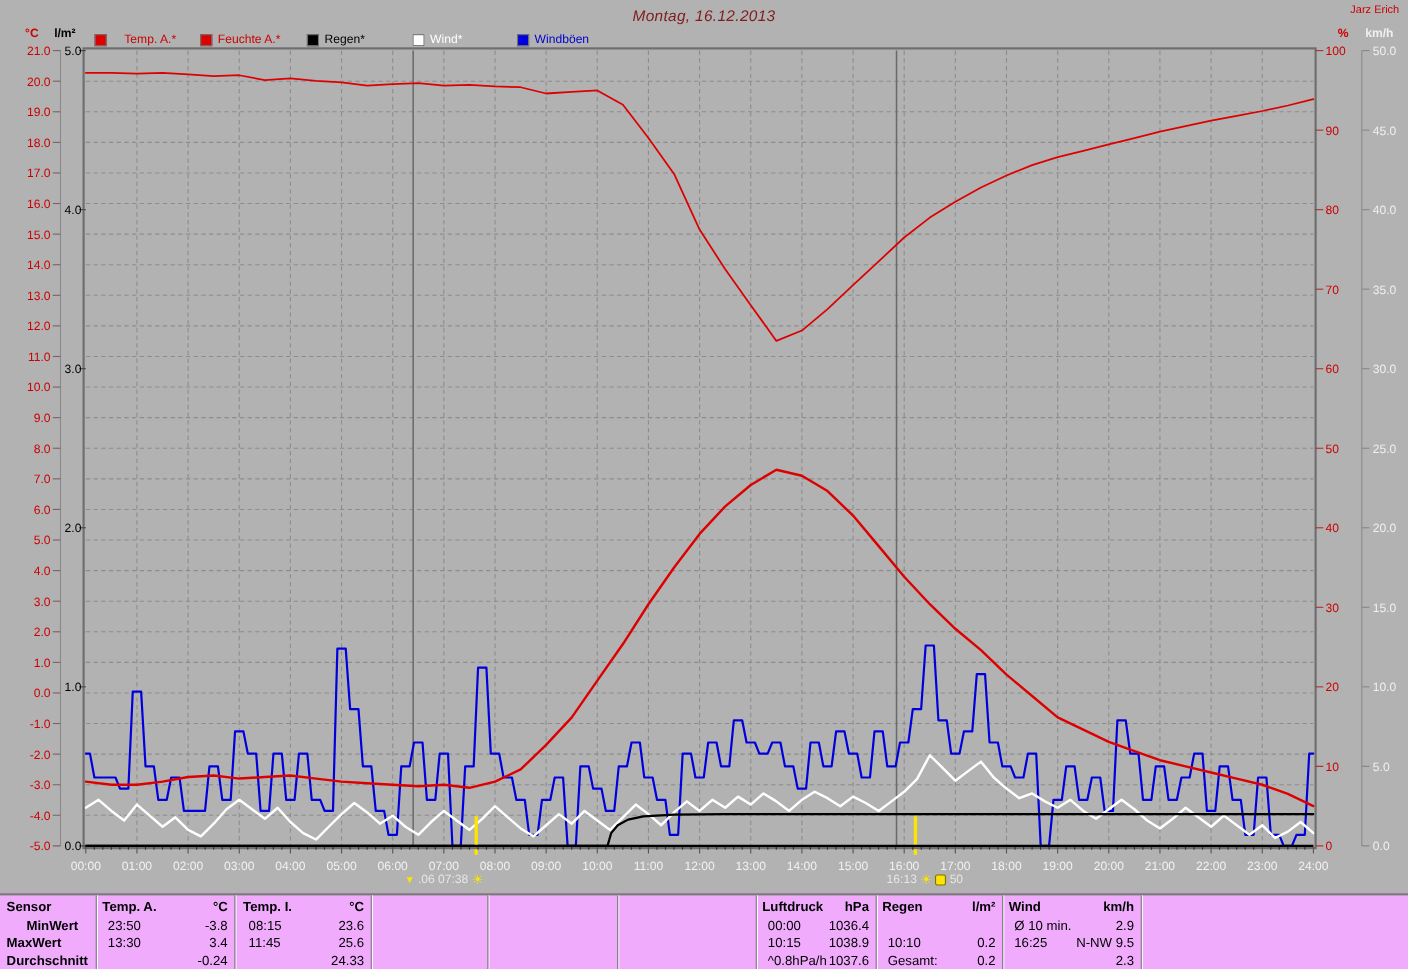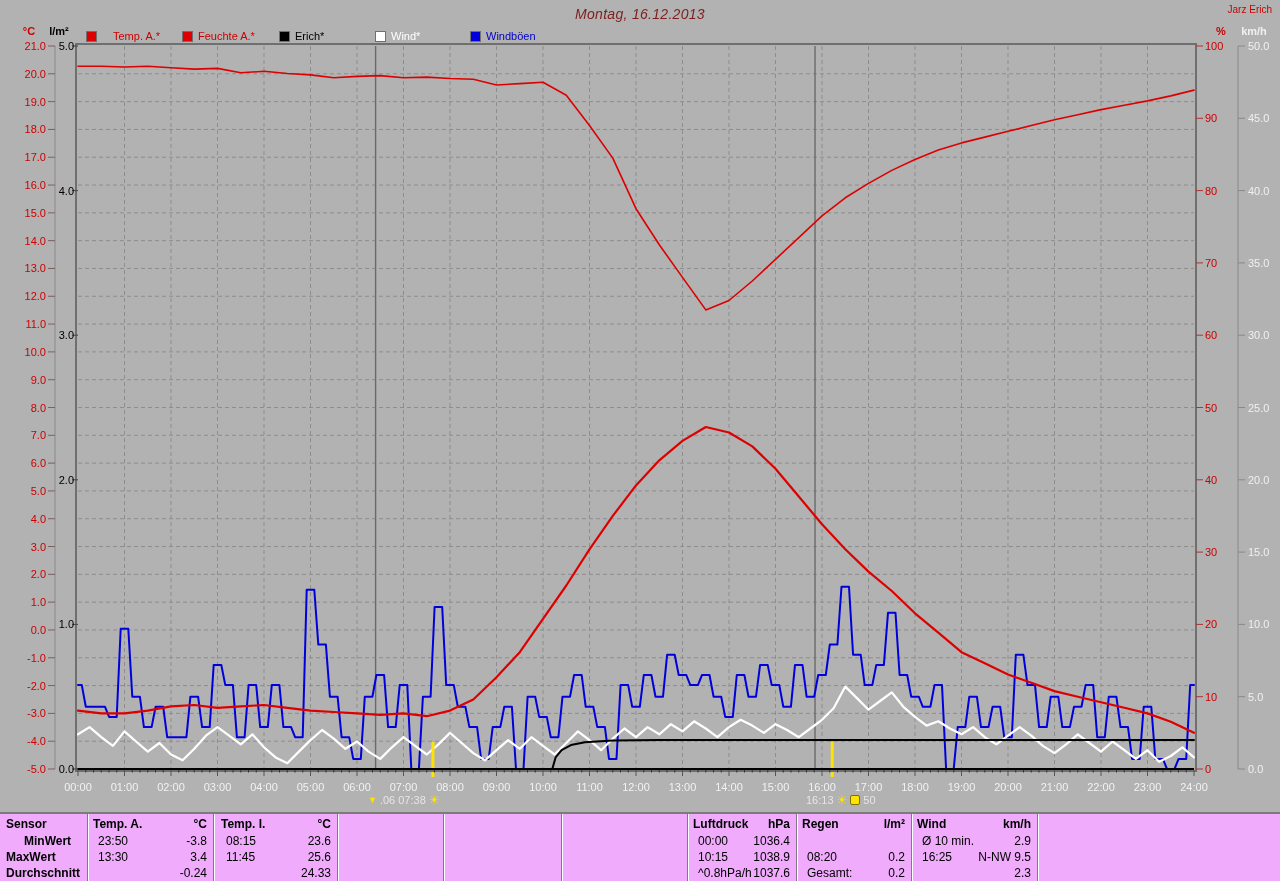--- a/index.html
+++ b/index.html
@@ -47,21 +47,21 @@
       <span class="legend-item" style="left: 86px; gap: 16px;">
         <span class="swatch" style="background: rgb(221, 0, 0);"></span>
         <span style="color: rgb(204, 0, 0);">Temp. A.*</span>
       </span>
       <span class="legend-item" style="left: 182px;">
         <span class="swatch" style="background: rgb(221, 0, 0);"></span>
         <span style="color: rgb(204, 0, 0);">Feuchte A.*</span>
       </span>
       <span class="legend-item" style="left: 279px;">
         <span class="swatch" style="background: rgb(0, 0, 0);"></span>
-        <span style="color: rgb(0, 0, 0);">Erich*</span>
+        <span style="color: rgb(0, 0, 0);">Regen*</span>
       </span>
       <span class="legend-item" style="left: 375px;">
         <span class="swatch" style="background: rgb(255, 255, 255);"></span>
         <span style="color: rgb(255, 255, 255);">Wind*</span>
       </span>
       <span class="legend-item" style="left: 470px;">
         <span class="swatch" style="background: rgb(0, 0, 221);"></span>
         <span style="color: rgb(0, 0, 204);">Windböen</span>
       </span>
     </div>
@@ -454,21 +454,21 @@
       <div class="tcell tbold" style="left: 693px; top: 3px;">Luftdruck</div>
       <div class="tcell tbold tright" style="left: 693px; top: 3px; width: 97px;">hPa</div>
       <div class="tcell " style="left: 698px; top: 20px;">00:00</div>
       <div class="tcell tright" style="left: 693px; top: 20px; width: 97px;">1036.4</div>
       <div class="tcell " style="left: 698px; top: 36px;">10:15</div>
       <div class="tcell tright" style="left: 693px; top: 36px; width: 97px;">1038.9</div>
       <div class="tcell " style="left: 698px; top: 52px;">^0.8hPa/h</div>
       <div class="tcell tright" style="left: 693px; top: 52px; width: 97px;">1037.6</div>
       <div class="tcell tbold" style="left: 802px; top: 3px;">Regen</div>
       <div class="tcell tbold tright" style="left: 802px; top: 3px; width: 103px;">l/m²</div>
-      <div class="tcell " style="left: 807px; top: 36px;">08:20</div>
+      <div class="tcell " style="left: 807px; top: 36px;">10:10</div>
       <div class="tcell tright" style="left: 802px; top: 36px; width: 103px;">0.2</div>
       <div class="tcell " style="left: 807px; top: 52px;">Gesamt:</div>
       <div class="tcell tright" style="left: 802px; top: 52px; width: 103px;">0.2</div>
       <div class="tcell tbold" style="left: 917px; top: 3px;">Wind</div>
       <div class="tcell tbold tright" style="left: 917px; top: 3px; width: 114px;">km/h</div>
       <div class="tcell " style="left: 922px; top: 20px;">Ø 10 min.</div>
       <div class="tcell tright" style="left: 917px; top: 20px; width: 114px;">2.9</div>
       <div class="tcell " style="left: 922px; top: 36px;">16:25</div>
       <div class="tcell tright" style="left: 917px; top: 36px; width: 114px;">N-NW 9.5</div>
       <div class="tcell tright" style="left: 917px; top: 52px; width: 114px;">2.3</div>

